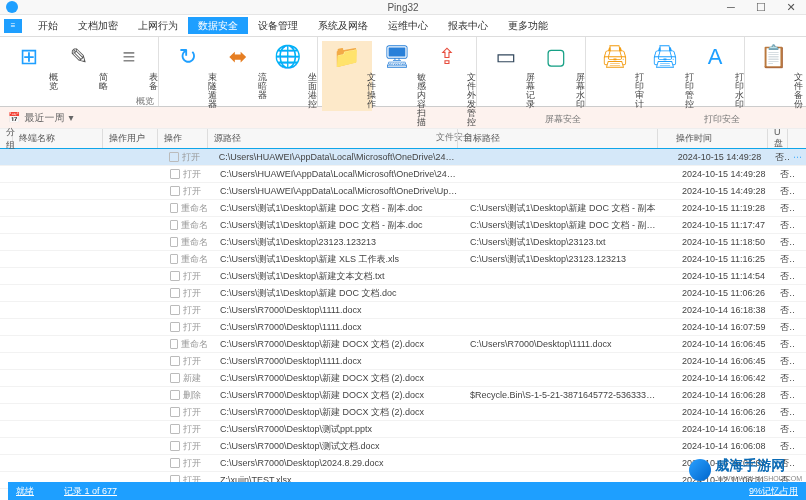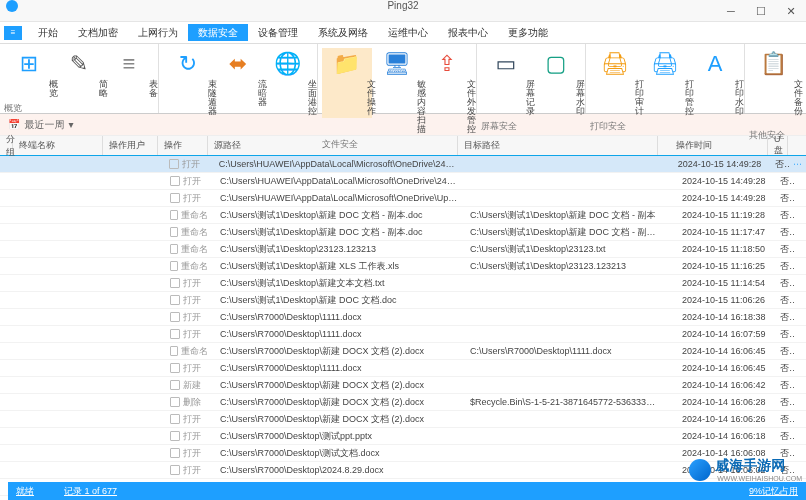--- a/index.html
+++ b/index.html
@@ -1,36 +1,36 @@
 <!DOCTYPE html>
 <html><head>
   <meta charset="utf-8">
   <style>
     * { margin: 0; padding: 0; box-sizing: border-box; font-family: "Microsoft YaHei", Arial, sans-serif; }
     body { width: 806px; height: 500px; background: #fff; font-size: 10px; overflow: hidden; position: relative; }
     
-    .titlebar { height: 22px; background: #f8f8f8; display: flex; align-items: flex-start; justify-content: center; position: relative; border-bottom: 1px solid #e5e5e5; }
+    .titlebar { height: 15px; background: #f8f8f8; display: flex; align-items: center; justify-content: center; position: relative; border-bottom: 1px solid #e5e5e5; }
     .titlebar .app-icon { position: absolute; left: 6px; width: 12px; height: 12px; border-radius: 50%; background: #1e9fff; }
     .titlebar .title { font-size: 10px; color: #555; }
     .titlebar .winctrl { position: absolute; right: 0; display: flex; }
     .titlebar .winctrl div { width: 30px; height: 22px; display: flex; align-items: center; justify-content: center; color: #555; font-size: 11px; }
     
     .menubar { height: 22px; display: flex; align-items: center; padding: 0 4px; border-bottom: 1px solid #ddd; background: #fff; }
     .menubar .burger { width: 18px; height: 14px; background: #1e9fff; display: flex; align-items: center; justify-content: center; color: #fff; font-size: 8px; margin-right: 6px; }
     .menubar .tab { padding: 3px 10px; font-size: 10px; color: #333; cursor: pointer; }
     .menubar .tab.active { background: #1e9fff; color: #fff; }
     
     .ribbon { height: 70px; background: #fff; border-bottom: 1px solid #ccc; display: flex; }
     .ribbon-group { display: flex; flex-direction: column; align-items: center; border-right: 1px solid #e0e0e0; padding: 2px 4px; }
     .ribbon-items { display: flex; flex: 1; align-items: flex-start; padding-top: 2px; }
     .ribbon-item { display: flex; flex-direction: column; align-items: center; padding: 2px 5px; cursor: pointer; }
     .ribbon-item .ico { width: 22px; height: 22px; display: flex; align-items: center; justify-content: center; font-size: 16px; }
     .ribbon-item .ico.big { width: 28px; height: 28px; font-size: 22px; }
     .ribbon-item .lbl { font-size: 9px; color: #444; margin-top: 2px; max-width: 40px; text-align: center; line-height: 1; padding-left: 40px; }
-    .ribbon-group-label { font-size: 9px; color: #777; padding: 2px 0 1px; text-align: left; width: 100%; }
+    .ribbon-group-label { font-size: 9px; color: #777; padding: 2px 0 1px; text-align: right; width: 100%; }
     
     .toolbar { height: 22px; background: #fdf2ee; display: flex; align-items: center; padding: 0 8px; color: #666; font-size: 10px; justify-content: space-between; border-bottom: 1px solid #eee; }
     .toolbar .left { display: flex; align-items: center; gap: 4px; }
     .toolbar .right { display: flex; align-items: center; gap: 12px; }
     .toolbar .right span { color: #0a7bcc; cursor: pointer; }
     
     .table-header { height: 20px; display: flex; background: #f7f7f7; border-bottom: 1px solid #0ea5e9; }
     .table-header .th { padding: 3px 6px; font-size: 9px; color: #555; border-right: 1px solid #ddd; display: flex; align-items: center; }
     
     .table-body { overflow: hidden; }

